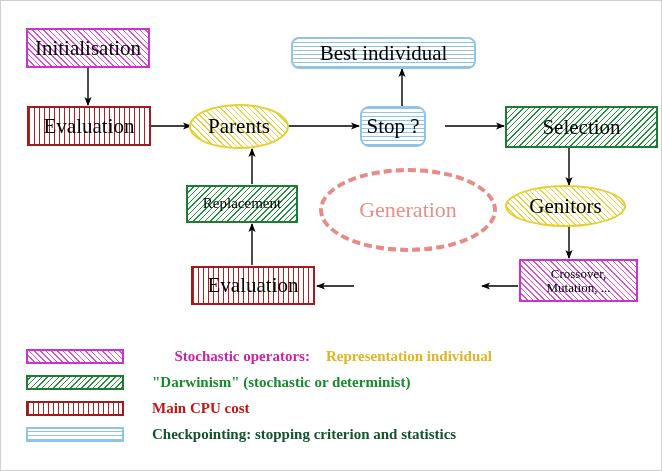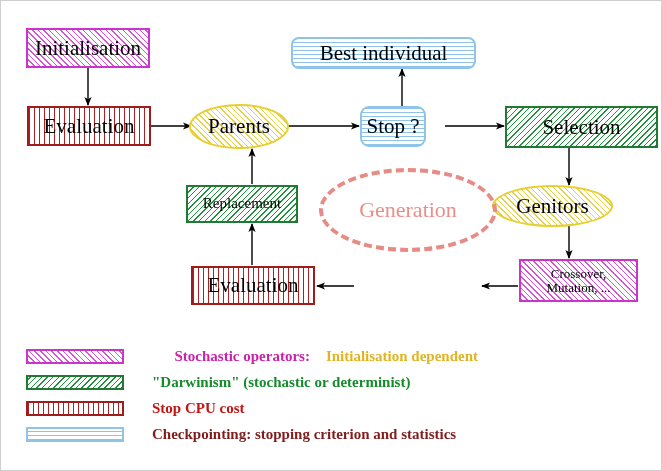--- a/index.html
+++ b/index.html
@@ -100,21 +100,21 @@
     margin-left: 28px;
     font-size: 15px;
     font-family: "Liberation Serif", "DejaVu Serif", serif;
     font-weight: bold;
     white-space: pre;
   }
   .lt-magenta { color: #cc22aa; }
   .lt-gold    { color: #e0b424; }
   .lt-green   { color: #188a2e; }
   .lt-red     { color: #c41515; }
-  .lt-blue    { color: #7f1d1d; }
+  .lt-blue    { color: #14532d; }
   .legend-text .seg2 { margin-left: 16px; }
 </style>
 </head>
 <body>
 
 <div id="canvas">
 
   <svg class="arrow-svg" viewBox="0 0 662 471">
     <defs>
       <marker id="ah" markerWidth="10" markerHeight="10" refX="8" refY="3.6" orient="auto" markerUnits="userSpaceOnUse">
@@ -141,47 +141,47 @@
   <div class="node fill-red" style="left:26px; top:105px; width:124px; height:40px; font-size:21px;">Evaluation</div>
 
   <div class="node fill-yellow ellipse" style="left:188px; top:103px; width:100px; height:45px; font-size:21px;">Parents</div>
 
   <div class="node fill-blue rounded" style="left:359px; top:105px; width:66px; height:41px; font-size:21px;">Stop ?</div>
 
   <div class="node fill-blue" style="left:290px; top:36px; width:185px; height:32px; font-size:21px;border-radius:8px;">Best individual</div>
 
   <div class="node fill-green" style="left:504px; top:105px; width:153px; height:42px; font-size:21px;">Selection</div>
 
-  <div class="node fill-yellow ellipse" style="left:491px; top:184px; width:121px; height:42px; font-size:21px;">Genitors</div>
+  <div class="node fill-yellow ellipse" style="left:504px; top:184px; width:121px; height:42px; font-size:21px;">Genitors</div>
 
   <div class="node fill-magenta" style="left:518px; top:258px; width:119px; height:43px; font-size:13px;">Crossover,
 Mutation, ...</div>
 
 
   <div class="node fill-red" style="left:190px; top:265px; width:124px; height:39px; font-size:21px;">Evaluation</div>
 
   <div class="node fill-green" style="left:185px; top:184px; width:112px; height:38px; font-size:15px;">Replacement</div>
 
   <div class="gen-ellipse" style="left:318px; top:167px; width:178px; height:84px; font-size:22px;">Generation</div>
 
   <div class="legend-row" style="left:25px; top:345px;">
     <div class="swatch fill-magenta"></div>
     <div class="legend-text">
-      <span class="lt-magenta">Stochastic operators:</span><span class="lt-gold seg2">Initialisation dependent</span>
+      <span class="lt-magenta">Stochastic operators:</span><span class="lt-gold seg2">Representation individual</span>
     </div>
   </div>
 
   <div class="legend-row" style="left:25px; top:371px;">
     <div class="swatch fill-green"></div>
     <div class="legend-text lt-green">"Darwinism" (stochastic or determinist)</div>
   </div>
 
   <div class="legend-row" style="left:25px; top:397px;">
     <div class="swatch fill-red"></div>
-    <div class="legend-text lt-red">Stop CPU cost</div>
+    <div class="legend-text lt-red">Main CPU cost</div>
   </div>
 
   <div class="legend-row" style="left:25px; top:423px;">
     <div class="swatch fill-blue"></div>
     <div class="legend-text lt-blue">Checkpointing: stopping criterion and statistics</div>
   </div>
 
 </div>
 
 </body></html>

